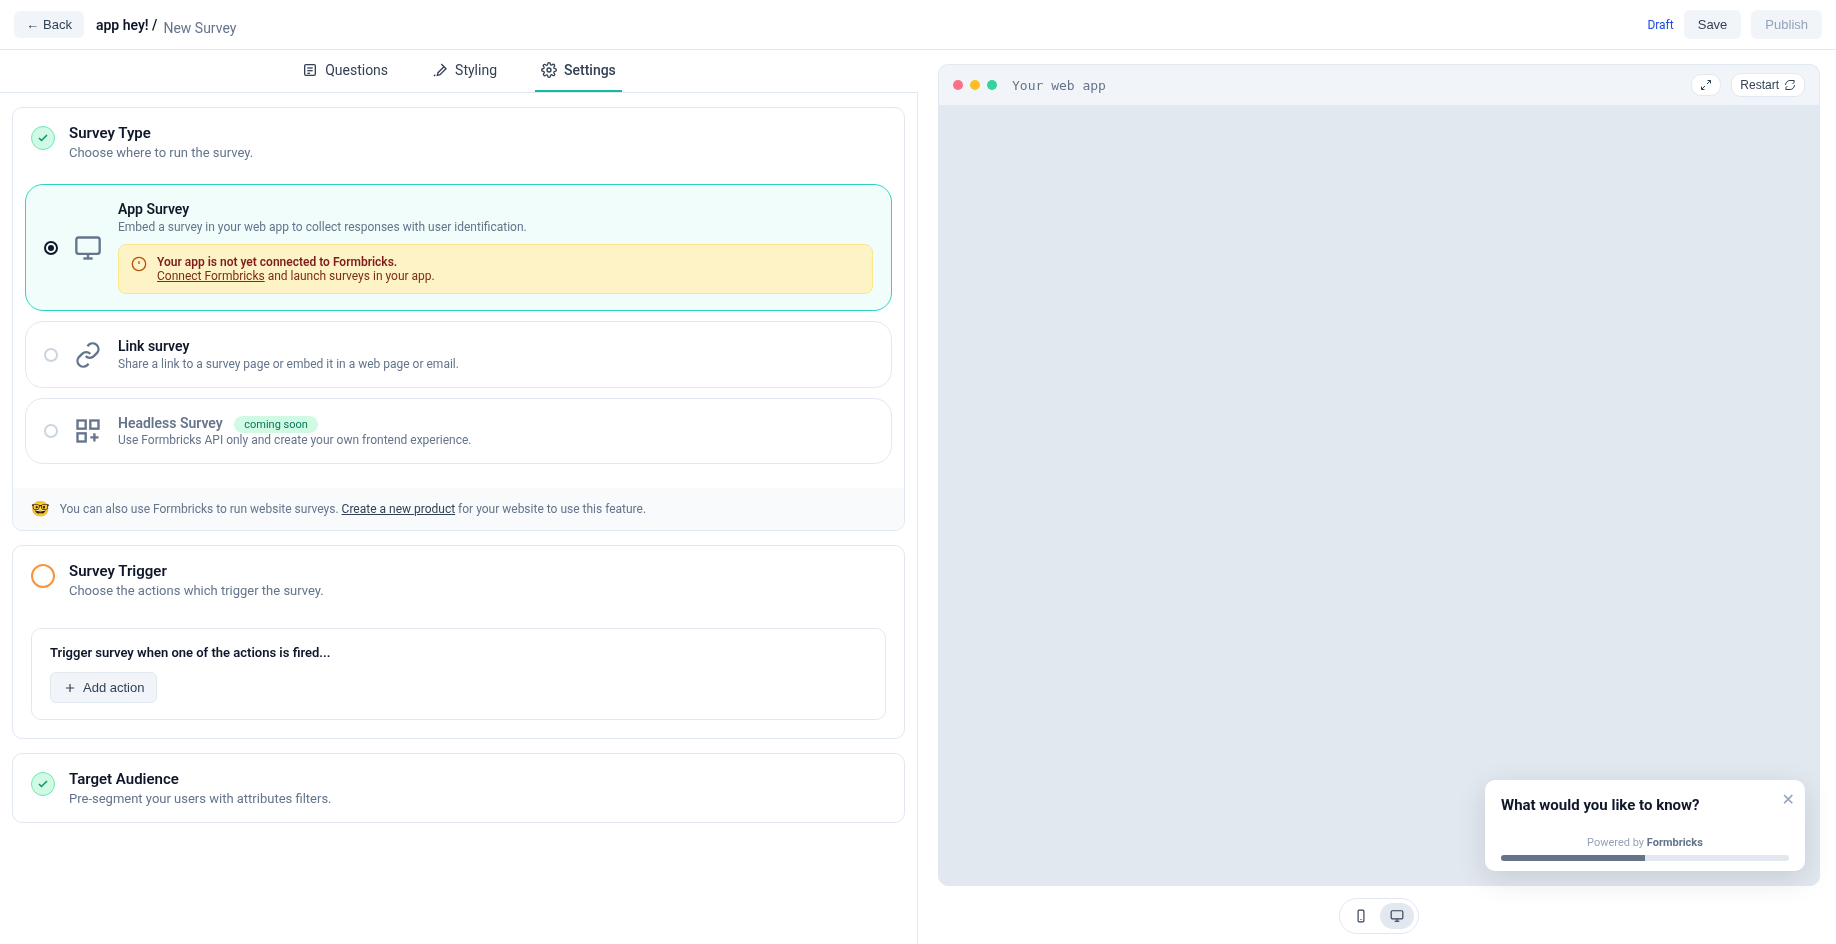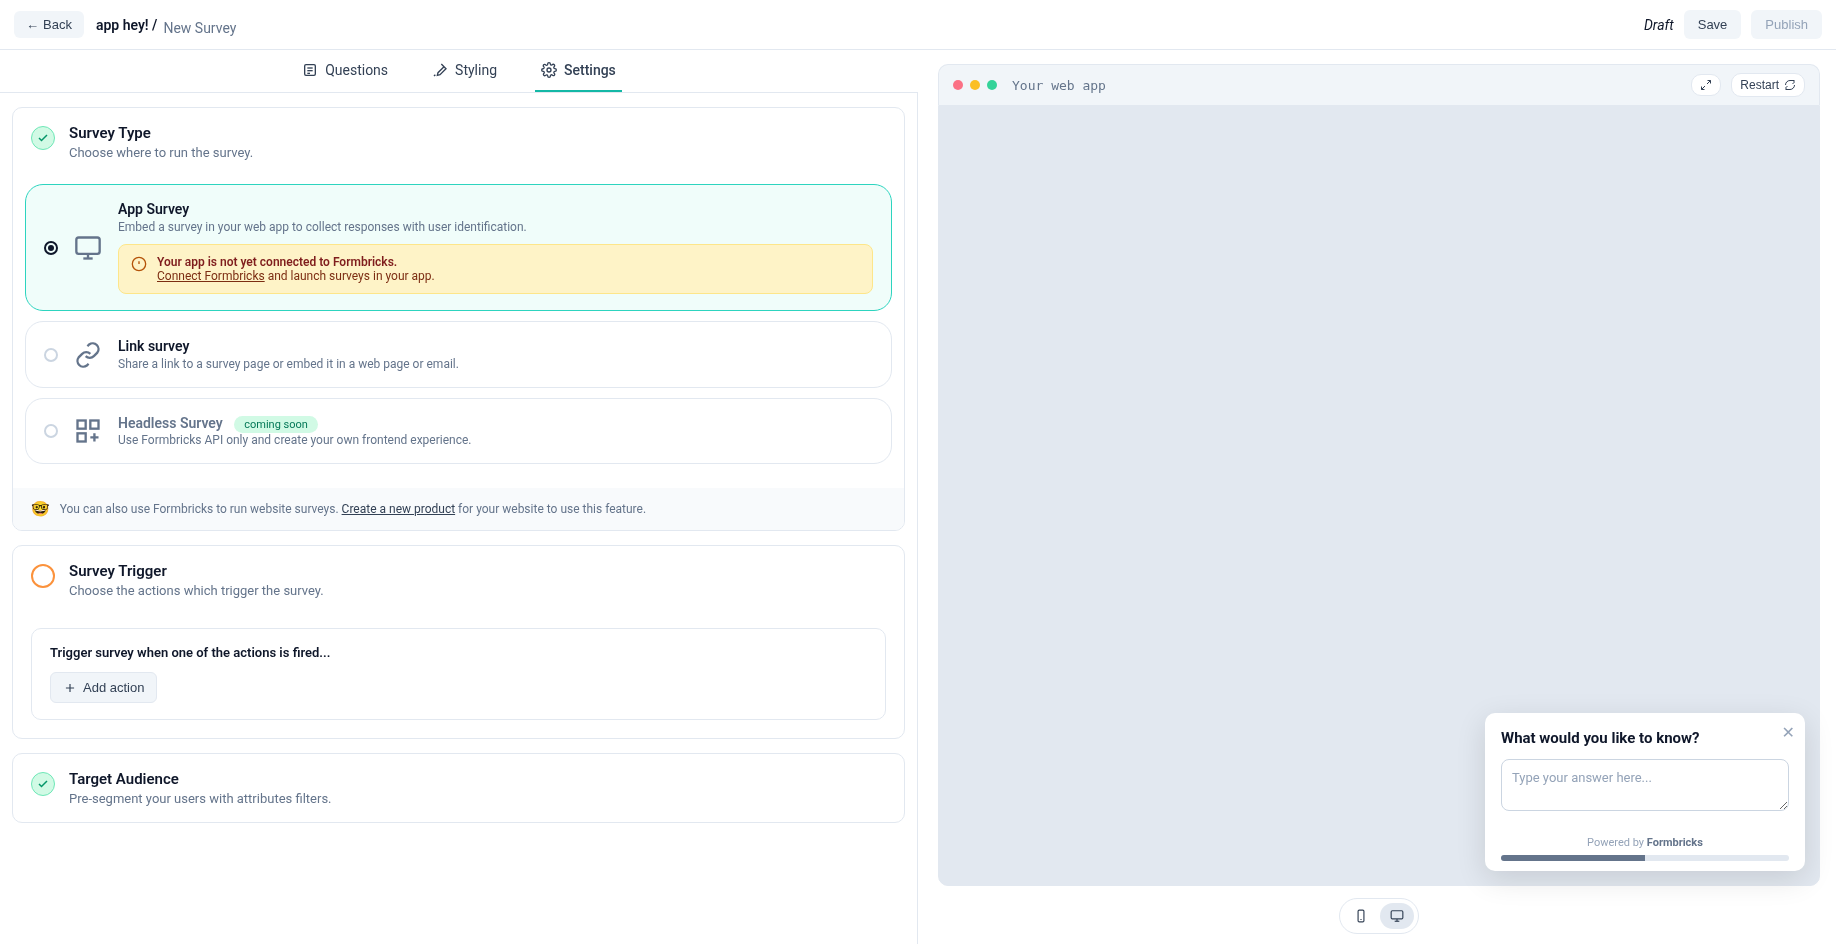--- a/index.html
+++ b/index.html
@@ -4,21 +4,21 @@
 <style>
 * { box-sizing: border-box; margin: 0; padding: 0; }
 body { font-family: -apple-system, BlinkMacSystemFont, "Segoe UI", Roboto, sans-serif; font-size: 14px; color: #0f172a; background: #fff; }
 .header { display: flex; align-items: center; justify-content: space-between; padding: 10px 14px; border-bottom: 1px solid #e2e8f0; }
 .header-left { display: flex; align-items: center; gap: 12px; }
 .back-btn { display: flex; align-items: center; gap: 4px; background: #f1f5f9; border: none; padding: 6px 12px; border-radius: 6px; font-size: 13px; color: #334155; cursor: pointer; }
 .breadcrumb { display: flex; align-items: center; gap: 6px; font-size: 14px; }
 .breadcrumb-app { font-weight: 600; color: #0f172a; }
 .breadcrumb-page { color: #64748b; margin-top: 6px; }
 .header-right { display: flex; align-items: center; gap: 10px; }
-.status-draft { font-style: italic; color: #0f172a; font-size: 14px; }
+.status-draft { color: #1d4ed8; font-size: 12px; }
 .save-btn { background: #f1f5f9; border: none; padding: 7px 14px; border-radius: 6px; font-size: 13px; color: #334155; cursor: pointer; }
 .publish-btn { background: #f1f5f9; border: none; padding: 7px 14px; border-radius: 6px; font-size: 13px; color: #94a3b8; cursor: not-allowed; }
 
 .main { display: flex; height: calc(100vh - 50px); }
 .left-col { width: 50%; display: flex; flex-direction: column; }
 .right-col { width: 50%; padding: 14px 16px 10px 20px; display: flex; flex-direction: column; }
 
 .tabs { display: flex; justify-content: center; gap: 32px; border-bottom: 1px solid #e2e8f0; background: #fff; }
 .tab { display: flex; align-items: center; gap: 7px; padding: 12px 6px; font-size: 14px; color: #334155; border-bottom: 2px solid transparent; cursor: pointer; }
 .tab.active { border-bottom-color: #14b8a6; font-weight: 500; }
@@ -279,21 +279,20 @@
             </svg>
         </button>
       </div>
     </div>
     <div class="preview-canvas">
       <div class="survey-popup">
         <button class="popup-close">
           <span>✕</span>
         </button>
         <div class="popup-title">What would you like to know?</div>
-        <textarea class="popup-textarea" placeholder="Type your answer here..." style=""></textarea>
         <div class="popup-footer">
           <span>Powered by </span><b>Formbricks</b>
         </div>
         <div class="popup-progress">
           <div class="popup-progress-bar"></div>
         </div>
       </div>
     </div>
     <div class="device-switch">
       <div class="device-pill">

